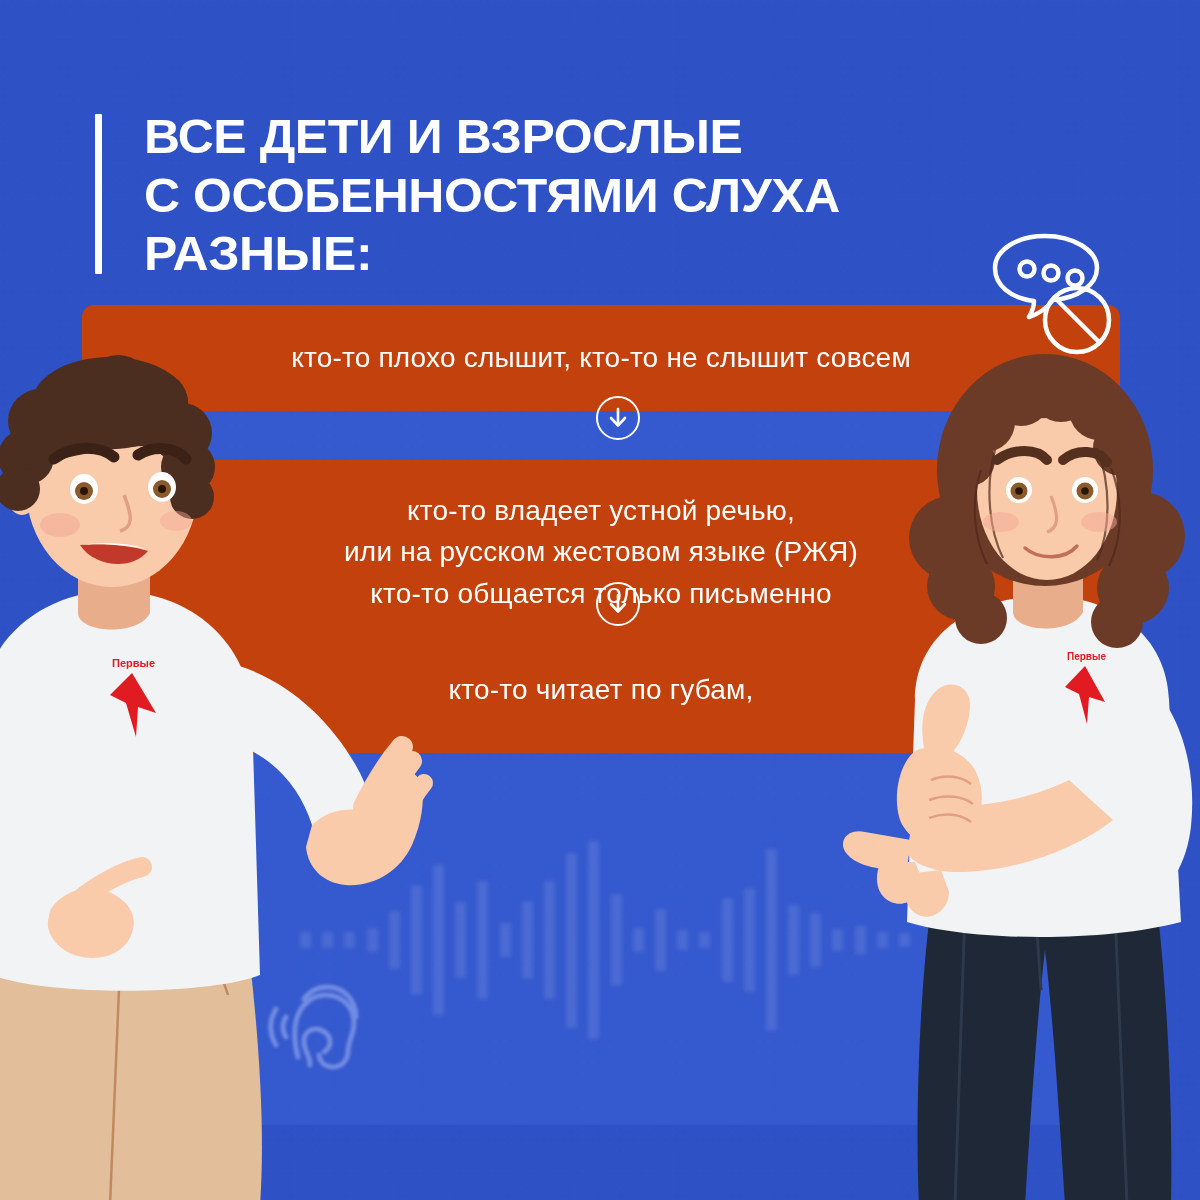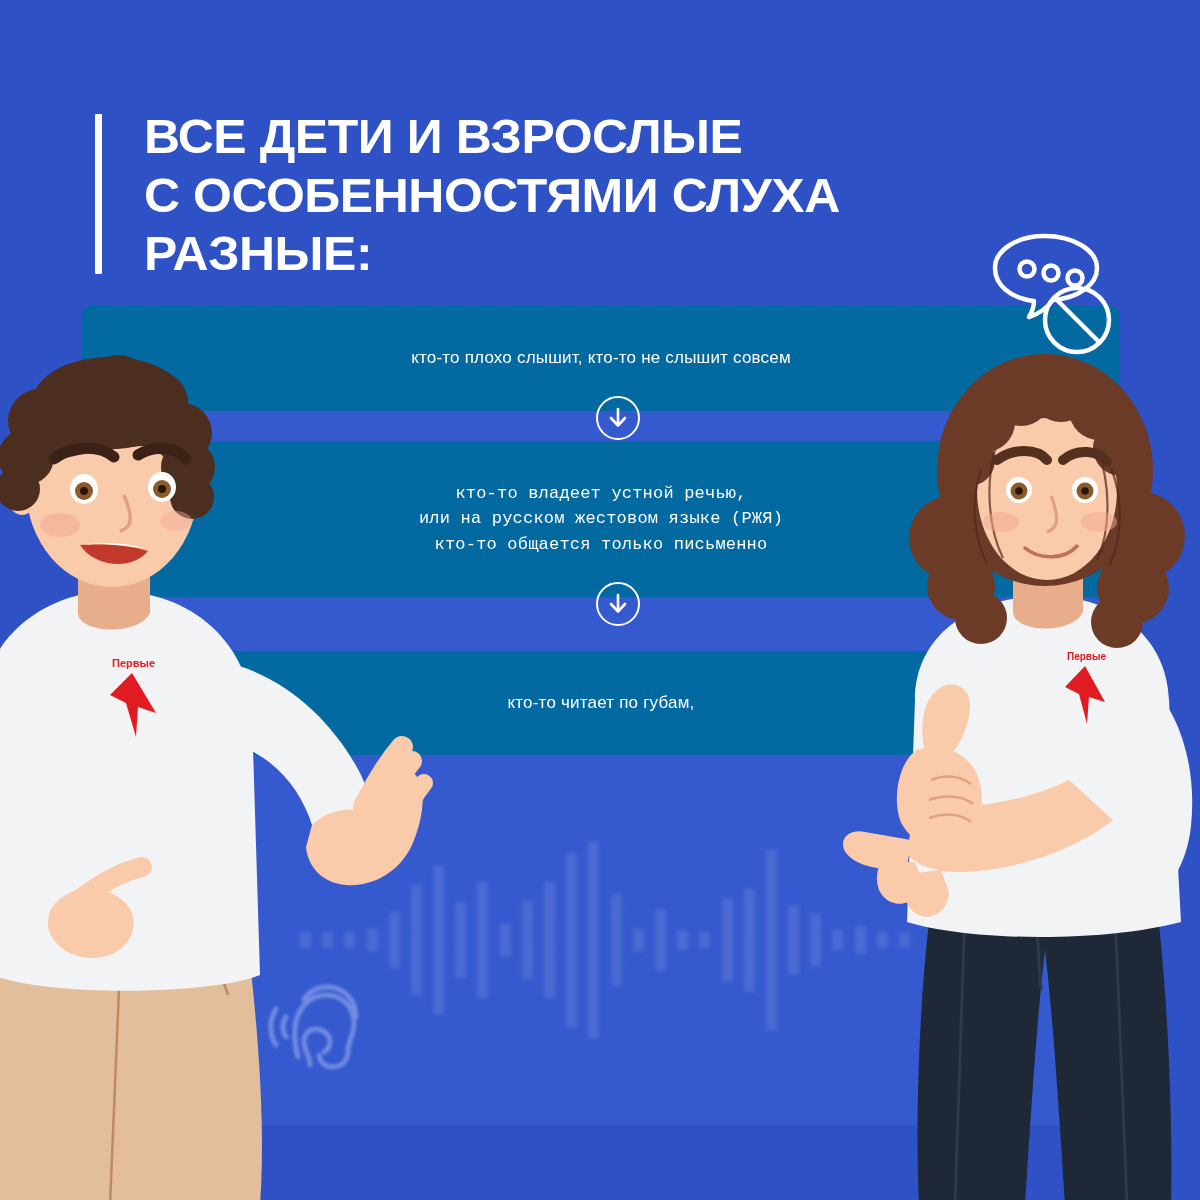--- a/index.html
+++ b/index.html
@@ -54,32 +54,32 @@
     text-transform:uppercase;
     transform:scaleX(1.04);
     transform-origin:left center;
   }
   .title-text span { display:block; white-space:nowrap; }
 
   
   .bar {
     position:absolute;
     left:82px; width:1038px;
-    background:#0369a1;
+    background:#c2410c;
     border-radius:12px;
     display:flex; align-items:center; justify-content:center;
     color:#FFFFFF;
-    font-size:17px;
+    font-size:28px;
     line-height:1.48;
     text-align:center;
     letter-spacing:.2px;
   }
   #bar1 { top:305px; height:106px; }
-  #bar2 { top:441px; height:156px;font-family:Liberation Mono, monospace; }
-  #bar3 { top:627px; height:104px;margin-top:24px; }
+  #bar2 { top:460px; height:184px; }
+  #bar3 { top:627px; height:126px; }
   .bar .txt span { display:block; white-space:nowrap; }
 
   
   .arrow {
     position:absolute; left:596px; width:44px; height:44px;
     border:2.5px solid #FFFFFF; border-radius:50%;
     display:flex; align-items:center; justify-content:center;
     z-index:6;
   }
   #arrow1 { top:396px; }

